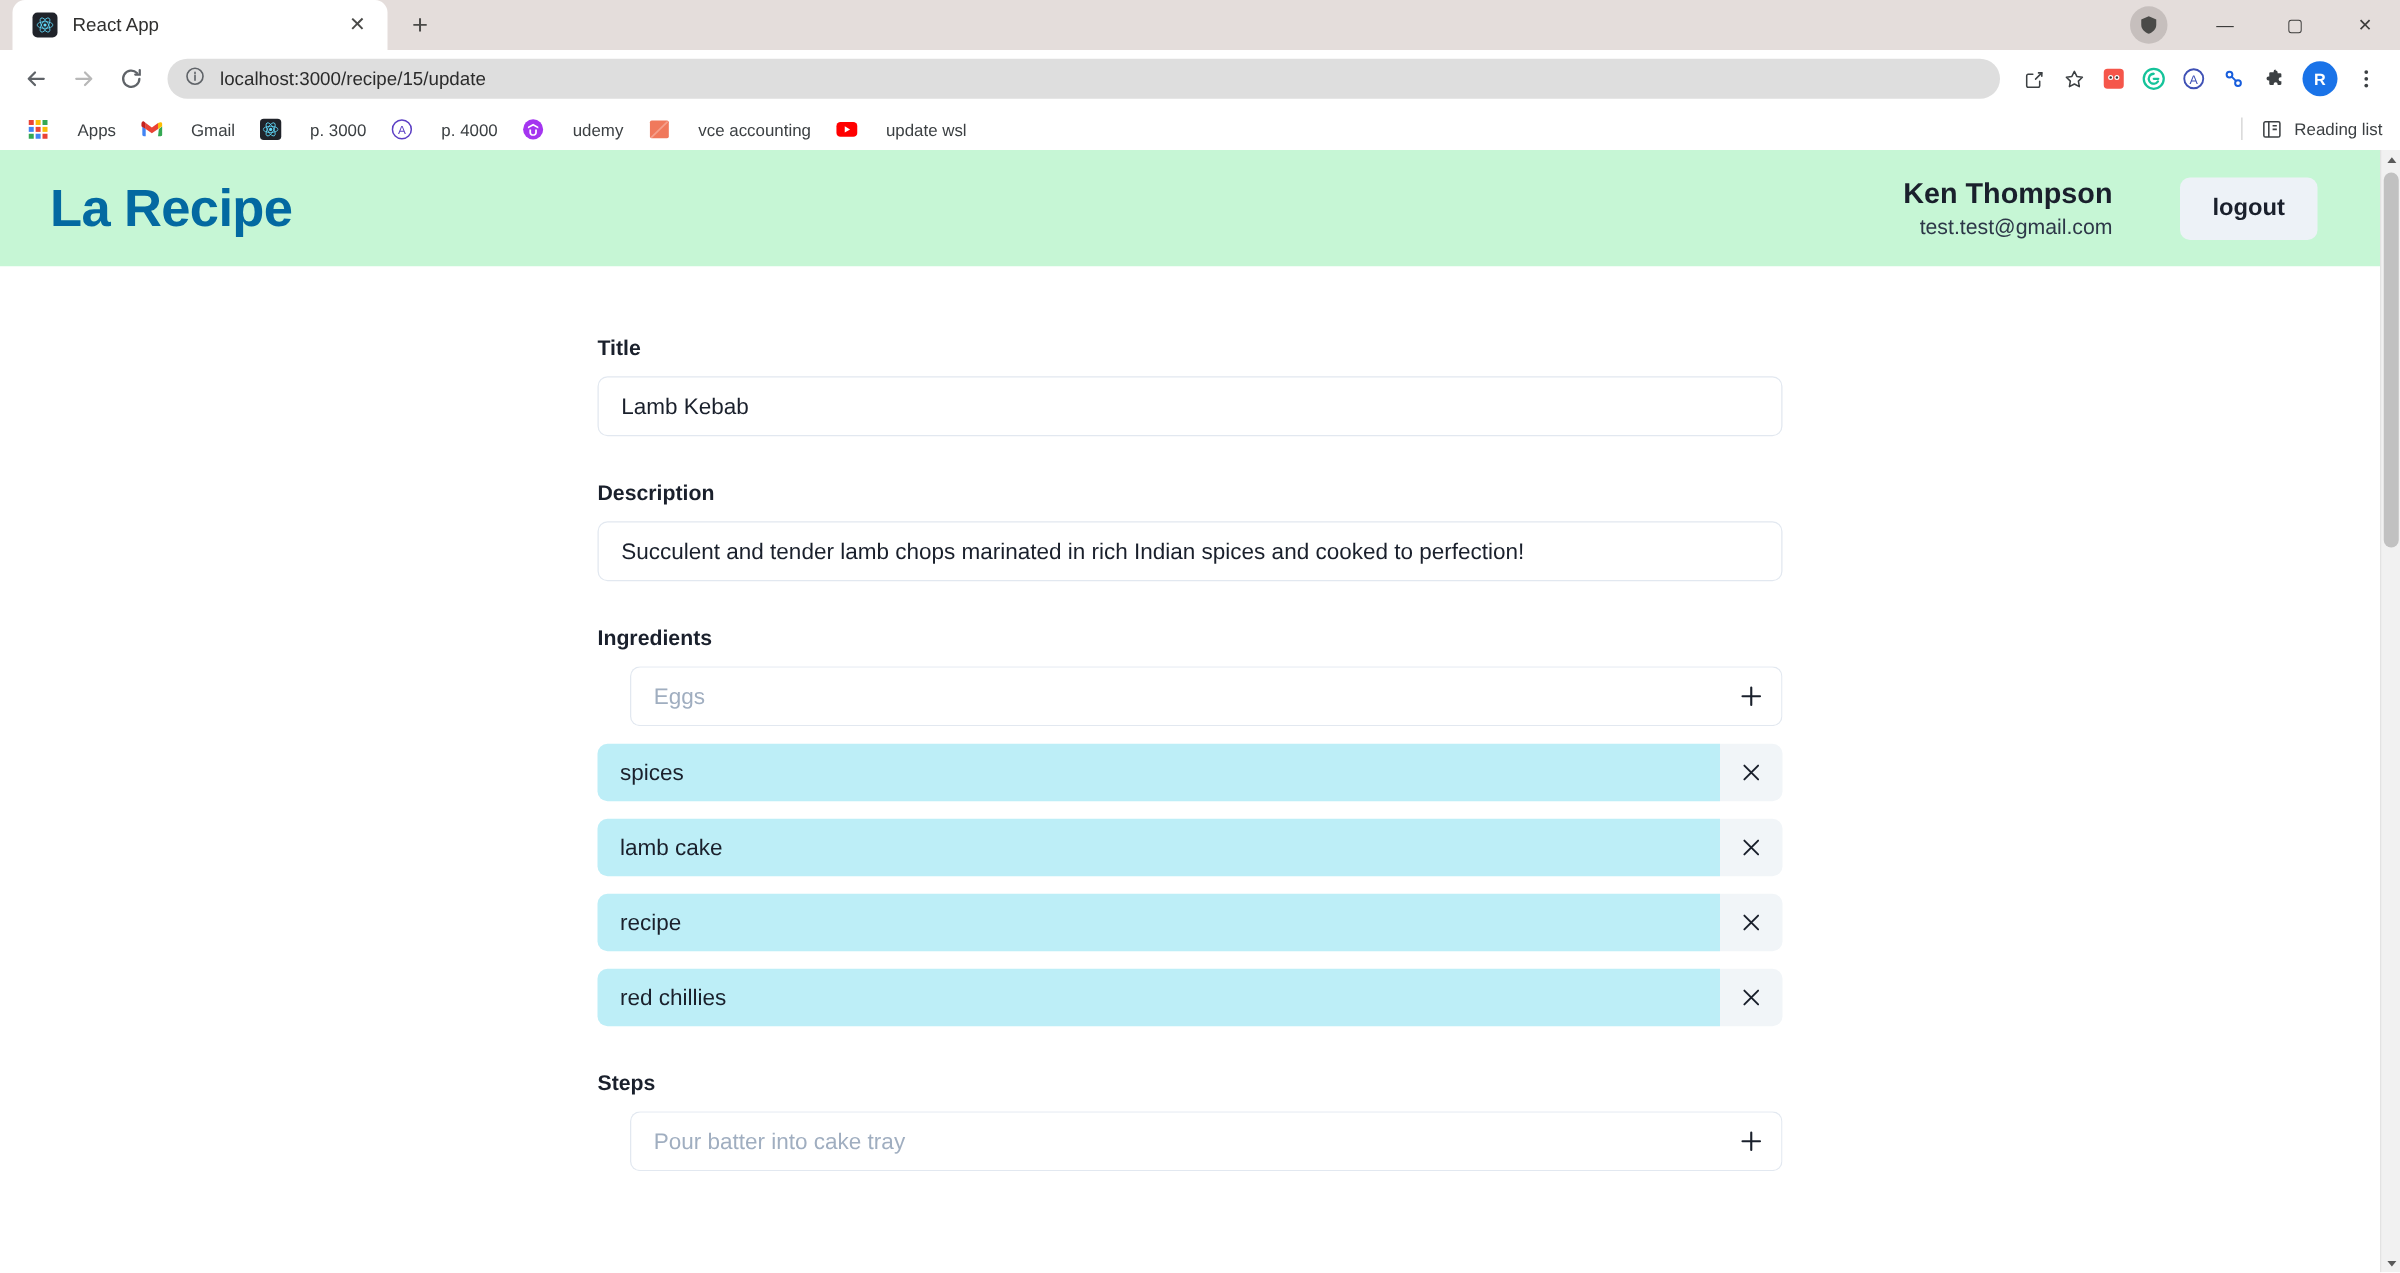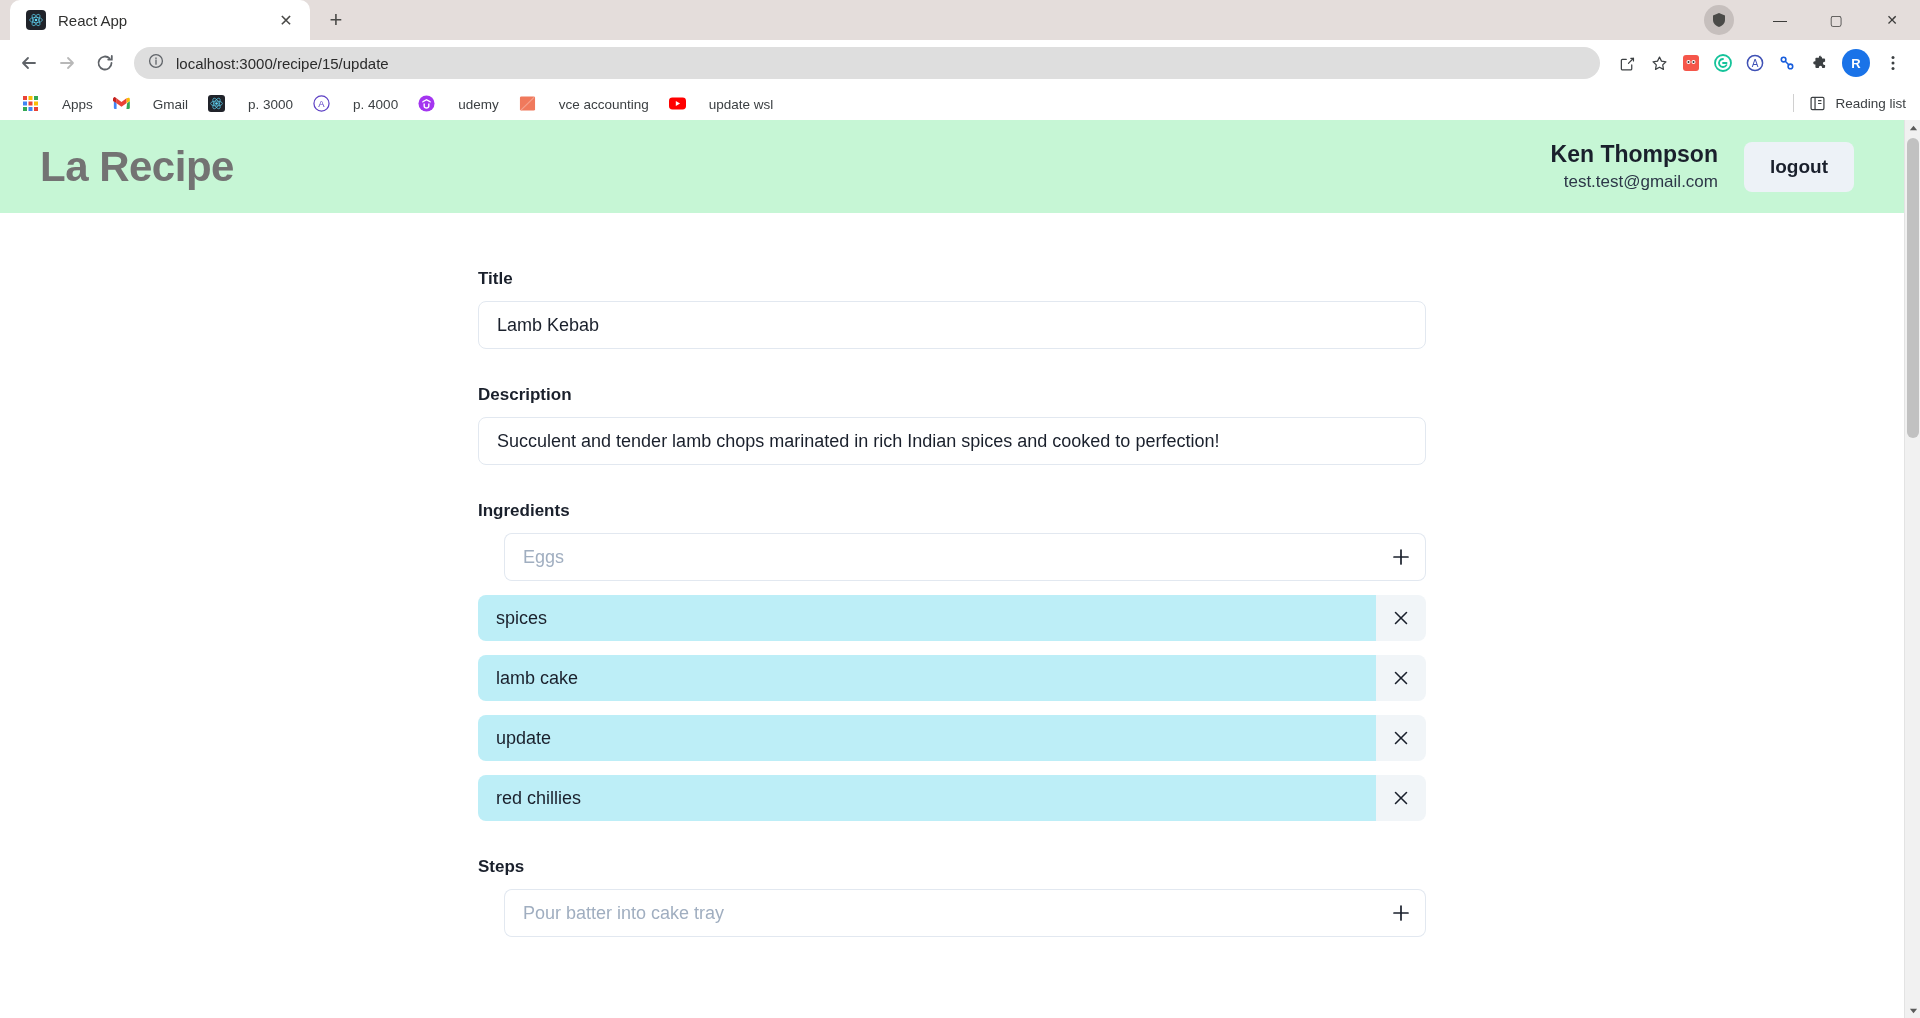--- a/index.html
+++ b/index.html
@@ -97,28 +97,29 @@
 
   
   .viewport { flex: 1; position: relative; background: #fff; overflow: hidden; }
   .page { position: absolute; inset: 0 16px 0 0; overflow: hidden; }
 
   .app-header {
     background: #c6f6d5; height: 93px;
     display: flex; align-items: center; justify-content: space-between;
     padding: 0 50px 0 40px;
   }
-  .brand { font-size: 42px; font-weight: bold; color: #737373; letter-spacing: -0.5px; }
+  .brand { font-size: 42px; font-weight: bold; color: #0369a1; letter-spacing: -0.5px; }
   .header-right { display: flex; align-items: center; gap: 26px; }
   .user-name { font-size: 23px; font-weight: bold; color: #1a202c; text-align: right; line-height: 1.3; }
   .user-email { font-size: 17px; color: #2d3748; text-align: right; line-height: 1.4; }
   .logout-btn {
     background: #edf2f7; border: none; border-radius: 8px;
     padding: 14px 26px; font-size: 19px; font-weight: bold; color: #1a202c;
     font-family: inherit;
+    margin-left: 28px;
   }
 
   .form-wrap { padding-top: 56px; display: flex; justify-content: center; }
   .form { width: 948px; }
   .field { margin-bottom: 0; }
   .label {
     font-size: 17px; font-weight: bold; color: #1a202c;
     margin-bottom: 12px; display: block;
   }
   .text-input {
@@ -413,21 +414,21 @@
               </div>
               <div class="chip-row">
                 <div class="chip">lamb cake</div>
                 <button class="chip-del">
                   <svg width="22" height="22" viewBox="0 0 24 24" stroke="currentColor" stroke-width="1.7" stroke-linecap="round">
                       <path d="M6 6l12 12M18 6L6 18"></path>
                     </svg>
                 </button>
               </div>
               <div class="chip-row">
-                <div class="chip">update</div>
+                <div class="chip">recipe</div>
                 <button class="chip-del">
                   <svg width="22" height="22" viewBox="0 0 24 24" stroke="currentColor" stroke-width="1.7" stroke-linecap="round">
                       <path d="M6 6l12 12M18 6L6 18"></path>
                     </svg>
                 </button>
               </div>
               <div class="chip-row">
                 <div class="chip">red chillies</div>
                 <button class="chip-del">
                   <svg width="22" height="22" viewBox="0 0 24 24" stroke="currentColor" stroke-width="1.7" stroke-linecap="round">

